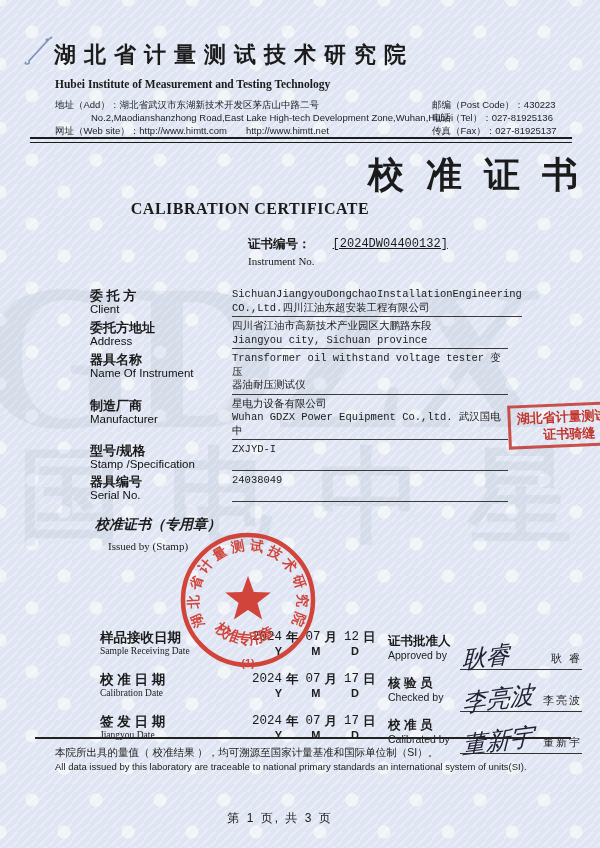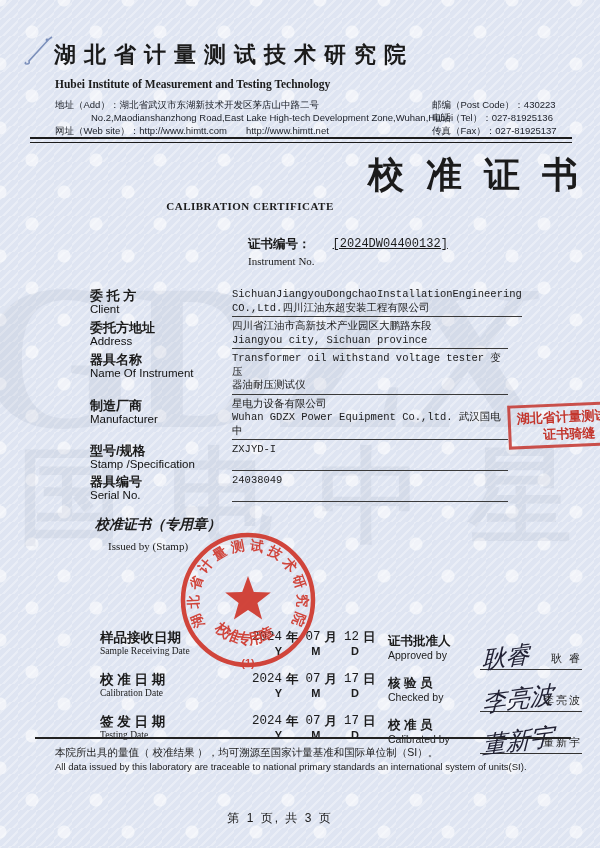--- a/index.html
+++ b/index.html
@@ -22,21 +22,21 @@
   
   .inst-cn{left:54px; top:40px; font-size:22px; font-weight:bold; letter-spacing:8px; z-index:2;}
   .inst-en{left:55px; top:78px; font-size:11.5px; font-weight:bold; font-family:"Liberation Serif",serif; z-index:2;}
   .contact{font-size:9.5px; line-height:13px; z-index:2; color:#20242c;}
   .contact-left{left:55px; top:98px;}
   .contact-left .l2{padding-left:36px;}
   .contact-right{left:432px; top:98px;}
   .dbl-rule{left:30px; top:137px; width:542px; height:3px; border-top:2.5px solid #1c1c1c; border-bottom:1.5px solid #1c1c1c; z-index:2;}
   
   .title-cn{left:0; top:151px; width:600px; text-align:right; font-size:36px; font-weight:bold; letter-spacing:22px; padding-left:22px; box-sizing:border-box; z-index:2;}
-  .title-en{left:0; top:200px; width:500px; text-align:center; font-size:11px; font-weight:bold; font-family:"Liberation Serif",serif; letter-spacing:0.5px; z-index:2;}
+  .title-en{left:0; top:200px; width:500px; text-align:center; font-size:16px; font-weight:bold; font-family:"Liberation Serif",serif; letter-spacing:0.5px; z-index:2;}
   
   .certno{left:248px; top:236px; display:flex; align-items:flex-start; z-index:2;}
   .certno .lbl-cn{font-size:12.5px; font-weight:bold;}
   .certno .lbl-en{font-size:11px; font-family:"Liberation Serif",serif; margin-top:2px;}
   .certno .val{margin-left:18px; font-size:12px; font-family:"Liberation Mono",monospace; text-decoration:underline; margin-top:1px;}
   
   .info-table{left:90px; top:288px; width:418px; z-index:2;}
   .info-row{display:flex; align-items:stretch; margin-bottom:3px; min-height:28px;}
   .info-label{width:142px; flex:none;}
   .info-label .cn{font-size:13px; font-weight:bold; line-height:15px;}
@@ -52,21 +52,21 @@
   
   .date-row{left:100px; width:300px; display:flex; align-items:flex-start; z-index:2;}
   .date-label{width:152px; flex:none;}
   .date-label .cn{font-size:13.5px; font-weight:bold; line-height:16px;}
   .date-label .en{font-size:9.5px; font-family:"Liberation Serif",serif; line-height:11px;}
   .date-vals{display:flex; align-items:flex-start; font-size:12.5px; font-weight:bold;}
   .dv-num{display:flex; flex-direction:column; align-items:flex-end; font-family:"Liberation Mono",monospace; font-weight:normal; line-height:15px;}
   .dv-num .sub{font-size:11px; font-family:"Liberation Sans",sans-serif; font-weight:bold; line-height:13px;}
   .dv-unit{margin:0 7px 0 4px; line-height:15px;}
   
-  .sign-row{left:388px; width:194px; display:flex; align-items:stretch; z-index:2;gap:20px;}
+  .sign-row{left:388px; width:194px; display:flex; align-items:stretch; z-index:2;}
   .sign-label{width:72px; flex:none;}
   .sign-label .cn{font-size:12.5px; font-weight:bold; line-height:15px;}
   .sign-label .en{font-size:10.5px; line-height:13px;}
   .sign-line{flex:1; position:relative; border-bottom:1.5px solid #333;}
   .sig{position:absolute; left:2px; bottom:-4px; font-size:24px; color:#202033; transform:rotate(-7deg) skewX(-8deg); font-style:italic; white-space:nowrap;}
   .printed{position:absolute; right:0; bottom:3px; font-size:11px; color:#222; letter-spacing:2px; white-space:nowrap;}
   
   .foot-rule{left:35px; top:737px; width:536px; border-top:2px solid #222; z-index:2;}
   .note-cn{left:55px; top:746px; font-size:10.5px; z-index:2;}
   .note-en{left:55px; top:761px; font-size:9.5px; z-index:2;}
@@ -238,21 +238,21 @@
       <span class="dv-num">
           <span>17</span>
           <span class="sub">D</span>
         </span>
       <span class="dv-unit">日</span>
     </div>
   </div>
   <div class="abs date-row" style="top:714px;">
     <div class="date-label">
       <div class="cn">签 发 日 期</div>
-      <div class="en">Testing Date</div>
+      <div class="en">Jiangyou Date</div>
     </div>
     <div class="date-vals">
       <span class="dv-num">
           <span>2024</span>
           <span class="sub">Y</span>
         </span>
       <span class="dv-unit">年</span>
       <span class="dv-num">
           <span>07</span>
           <span class="sub">M</span>

